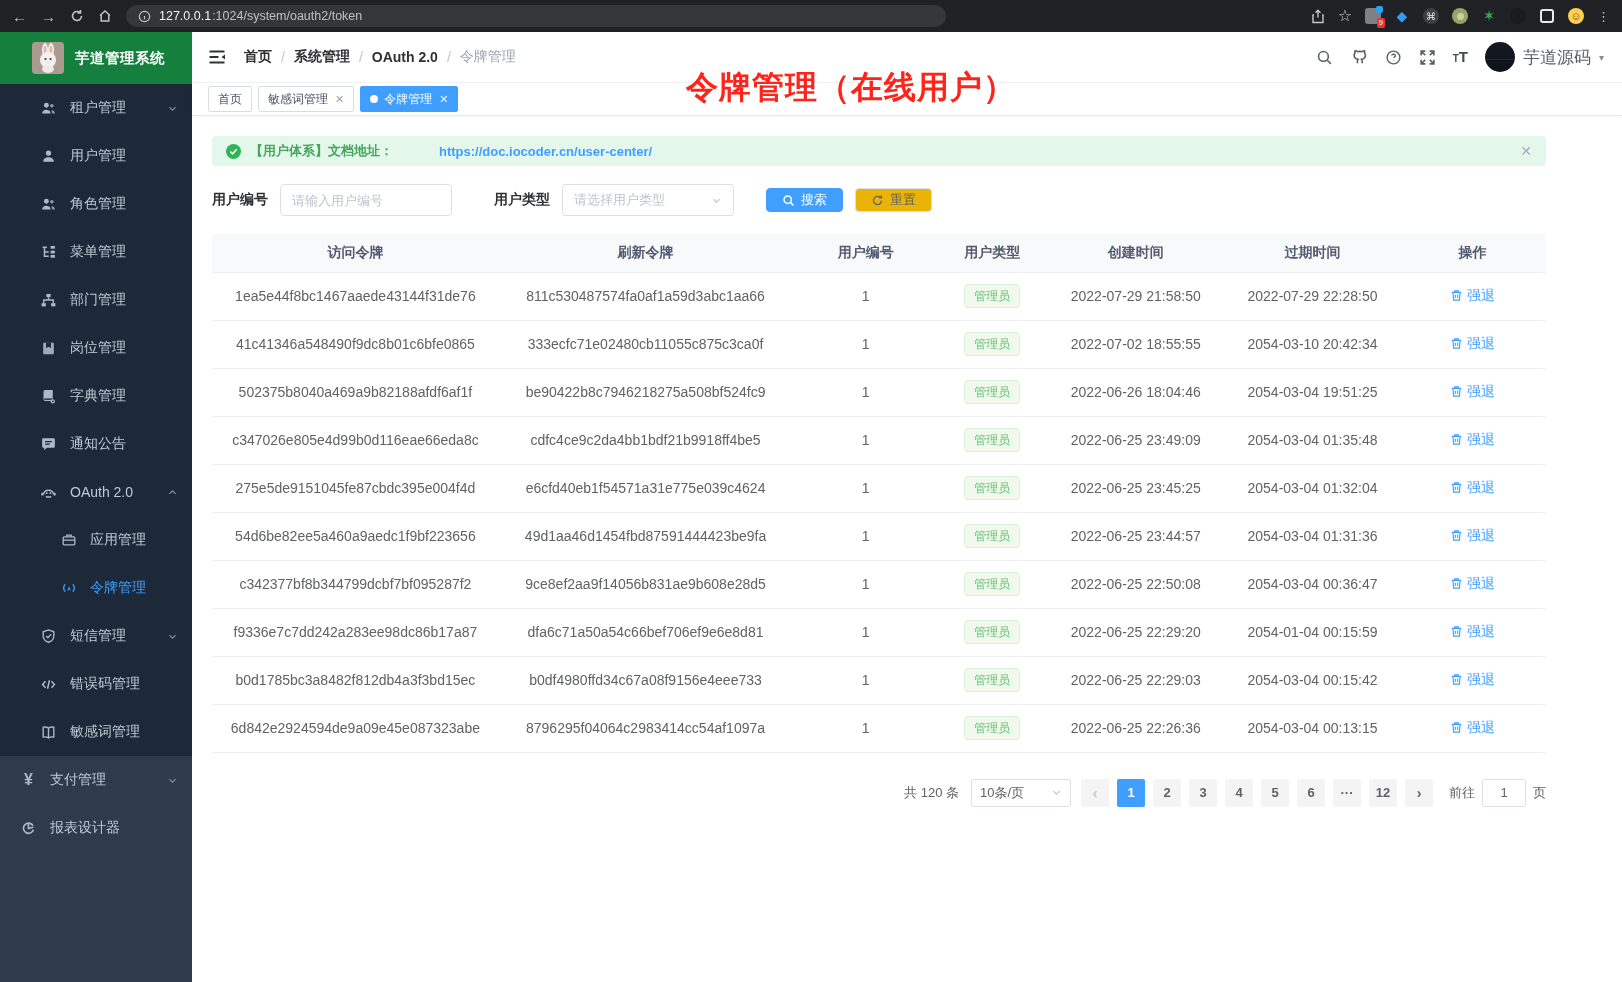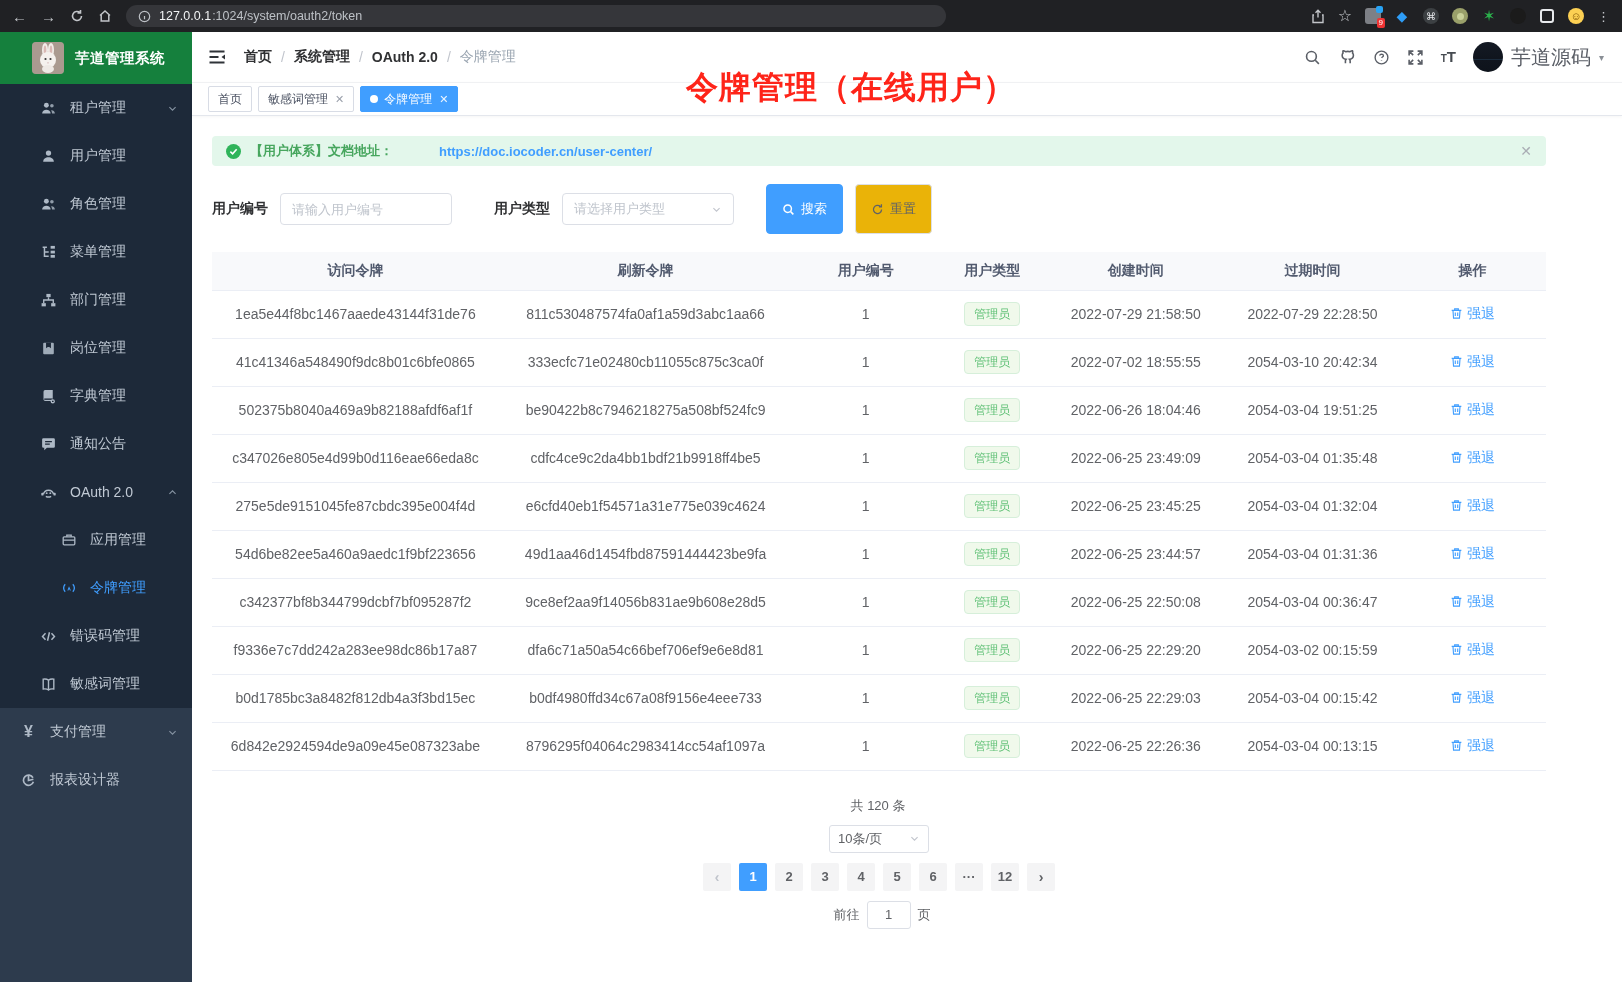--- a/index.html
+++ b/index.html
@@ -58,21 +58,21 @@
   .crumb { cursor:pointer; }
   .crumb-sep { color:#c0c4cc; font-weight:400; }
   .crumb.last { color:#9aa5b1; font-weight:400; cursor:default; }
   .nav-right { margin-left:auto; display:flex; align-items:center; gap:17px; color:#5a5e66; }
   .nav-tool { display:flex; align-items:center; cursor:pointer; }
   .fontsize-ic { font-weight:700; cursor:pointer; color:#454a50; }
   .fontsize-ic .sm { font-size:10px; } .fontsize-ic .lg { font-size:15px; }
   .user-chip { display:flex; align-items:center; gap:8px; cursor:pointer; }
   .user-avatar { width:30px; height:30px; border-radius:50%;
     background:linear-gradient(180deg,#141a24 0%,#10151e 55%,#2a4a66 56%,#10151e 60%,#0e131b 100%); }
-  .user-name { font-size:20px; color:#5a5e66; }
+  .user-name { font-size:17px; color:#5a5e66; }
   .user-caret { color:#8a8f96; font-size:10px; }
 
   
   .tagbar { height:34px; display:flex; align-items:center; gap:6px; padding:0 0 0 16px;
     border-top:1px solid #f0f1f3; border-bottom:1px solid #e4e7ed; box-shadow:0 1px 3px rgba(0,0,0,.04); }
   .tag-tab { height:26px; display:flex; align-items:center; gap:6px; padding:0 9px;
     border:1px solid #d8dce5; background:#fff; color:#495060; font-size:12px; cursor:pointer; border-radius:2px; }
   .tag-tab .tx { color:#9aa0ab; font-size:11px; margin-left:1px; }
   .tag-tab.active { background:#409eff; border-color:#409eff; color:#fff; }
   .tag-tab.active .tx { color:#eaf4ff; }
@@ -94,39 +94,39 @@
   .filters { display:flex; align-items:center; margin-top:18px; gap:12px; }
   .f-label { font-size:14px; font-weight:700; color:#303133; }
   .f-input, .f-select { width:172px; height:32px; border:1px solid #dcdfe6; border-radius:4px;
     padding:0 11px; font-size:13px; color:#606266; outline:none; background:#fff;
     font-family:"Liberation Sans","DejaVu Sans",sans-serif; }
   .f-input::placeholder { color:#bfc4cc; }
   .f-select { display:flex; align-items:center; justify-content:space-between; cursor:pointer; }
   .f-select .ph { color:#bfc4cc; }
   .f-select .sel-caret { color:#c0c4cc; display:flex; }
   .f-gap { width:18px; }
-  .btn { height:50px; border-radius:4px; font-size:13px; display:flex; align-items:center; gap:6px;
+  .btn { height:24px; border-radius:4px; font-size:13px; display:flex; align-items:center; gap:6px;
     padding:0 15px; cursor:pointer; border:1px solid transparent;
     font-family:"Liberation Sans","DejaVu Sans",sans-serif; }
   .btn-primary { background:#409eff; color:#fff; border-color:#409eff; }
   .btn-plain { background:#eab308; color:#606266; border-color:#dcdfe6; }
 
   
   table.grid { width:100%; margin-top:18px; border-collapse:collapse; table-layout:fixed; font-size:14px; }
   .grid th { background:#f8f9fb; color:#515a6e; font-weight:700; height:38px; text-align:center;
     border-bottom:1px solid #ebeef5; }
   .grid td { height:48px; text-align:center; color:#606266; border-bottom:1px solid #ebeef5;
     white-space:nowrap; overflow:hidden; }
   .tag-badge { display:inline-block; padding:0 9px; height:24px; line-height:22px; font-size:12px;
     background:#f0f9eb; border:1px solid #d6efda; color:#61c177; border-radius:4px; }
   .kick { color:#409eff; display:inline-flex; align-items:center; gap:4px; cursor:pointer; font-size:14px; }
 
   
   .pager { display:flex; align-items:center; justify-content:flex-end; gap:10px; margin-top:26px;
-    font-size:13px; color:#606266;flex-direction:column; }
+    font-size:13px; color:#606266; }
   .pg-total { margin-right:2px; }
   .pg-size { width:100px; height:28px; border:1px solid #dcdfe6; border-radius:3px; display:flex;
     align-items:center; justify-content:space-between; padding:0 8px; color:#606266; cursor:pointer; }
   .pg-btn { min-width:28px; height:28px; background:#f4f4f5; border:none; border-radius:2px;
     color:#606266; font-size:13px; font-weight:600; cursor:pointer; display:flex; align-items:center;
     justify-content:center; font-family:inherit; }
   .pg-btn.active { background:#409eff; color:#fff; }
   .pg-arrow { font-size:14px; font-weight:700; }
   .pg-prev { color:#c0c4cc; cursor:default; }
   .pg-group { display:flex; gap:8px; align-items:center; }
@@ -326,20 +326,34 @@
         <span class="mi-icon">
             <svg width="16" height="16" viewBox="0 0 16 16" fill="none" stroke="currentColor" stroke-width="1.3">
               <path d="M4.2 4.2a5.4 5.4 0 0 0 0 7.6M11.8 4.2a5.4 5.4 0 0 1 0 7.6"></path>
               <path d="M8 6.2 6.4 10.4h1l.3-.9h.9l.3.9h1Z" fill="currentColor" stroke="none"></path>
             </svg>
           </span>
         <span class="mi-label">令牌管理</span>
       </div>
       <div class="menu-item">
         <span class="mi-icon">
+            <svg width="17" height="17" viewBox="0 0 16 16" fill="none" stroke="currentColor" stroke-width="1.3">
+              <path d="M8 1.8 13 3.6V7c0 3-2 5.5-5 6.4C5 12.5 3 10 3 7V3.6Z"></path>
+              <path d="M5.8 7.6 7.4 9.2 10.4 6"></path>
+            </svg>
+          </span>
+        <span class="mi-label">短信管理</span>
+        <span class="mi-caret">
+            <svg width="11" height="11" viewBox="0 0 16 16" fill="none" stroke="currentColor" stroke-width="1.6">
+              <path d="M3.5 6 8 10.5 12.5 6"></path>
+            </svg>
+          </span>
+      </div>
+      <div class="menu-item">
+        <span class="mi-icon">
             <svg width="17" height="17" viewBox="0 0 16 16" fill="none" stroke="currentColor" stroke-width="1.4">
               <path d="M5.2 5 2.4 8l2.8 3M10.8 5l2.8 3-2.8 3M8.9 4 7.1 12"></path>
             </svg>
           </span>
         <span class="mi-label">错误码管理</span>
       </div>
       <div class="menu-item">
         <span class="mi-icon">
             <svg width="17" height="17" viewBox="0 0 16 16" fill="none" stroke="currentColor" stroke-width="1.3">
               <path d="M8 4C6.8 3 5 2.7 3 3v9.2c2-.3 3.8 0 5 1 1.2-1 3-1.3 5-1V3c-2-.3-3.8 0-5 1Z"></path>
@@ -623,21 +637,21 @@
                 </span>
               </td>
             </tr>
 
             <tr>
               <td>f9336e7c7dd242a283ee98dc86b17a87</td>
               <td>dfa6c71a50a54c66bef706ef9e6e8d81</td>
               <td>1</td>
               <td><span class="tag-badge">管理员</span></td>
               <td>2022-06-25 22:29:20</td>
-              <td>2054-03-02 00:15:59</td>
+              <td>2054-01-04 00:15:59</td>
               <td>
                 <span class="kick">
                   <svg width="13" height="13" viewBox="0 0 14 14" fill="none" stroke="#409eff" stroke-width="1.2">
                     <path d="M1.8 3.6h10.4M5 3.6V2h4v1.6M3.2 3.6l.6 8.4h6.4l.6-8.4M5.7 6v3.8M8.3 6v3.8"></path>
                   </svg>
                   <span>强退</span>
                 </span>
               </td>
             </tr>
 

